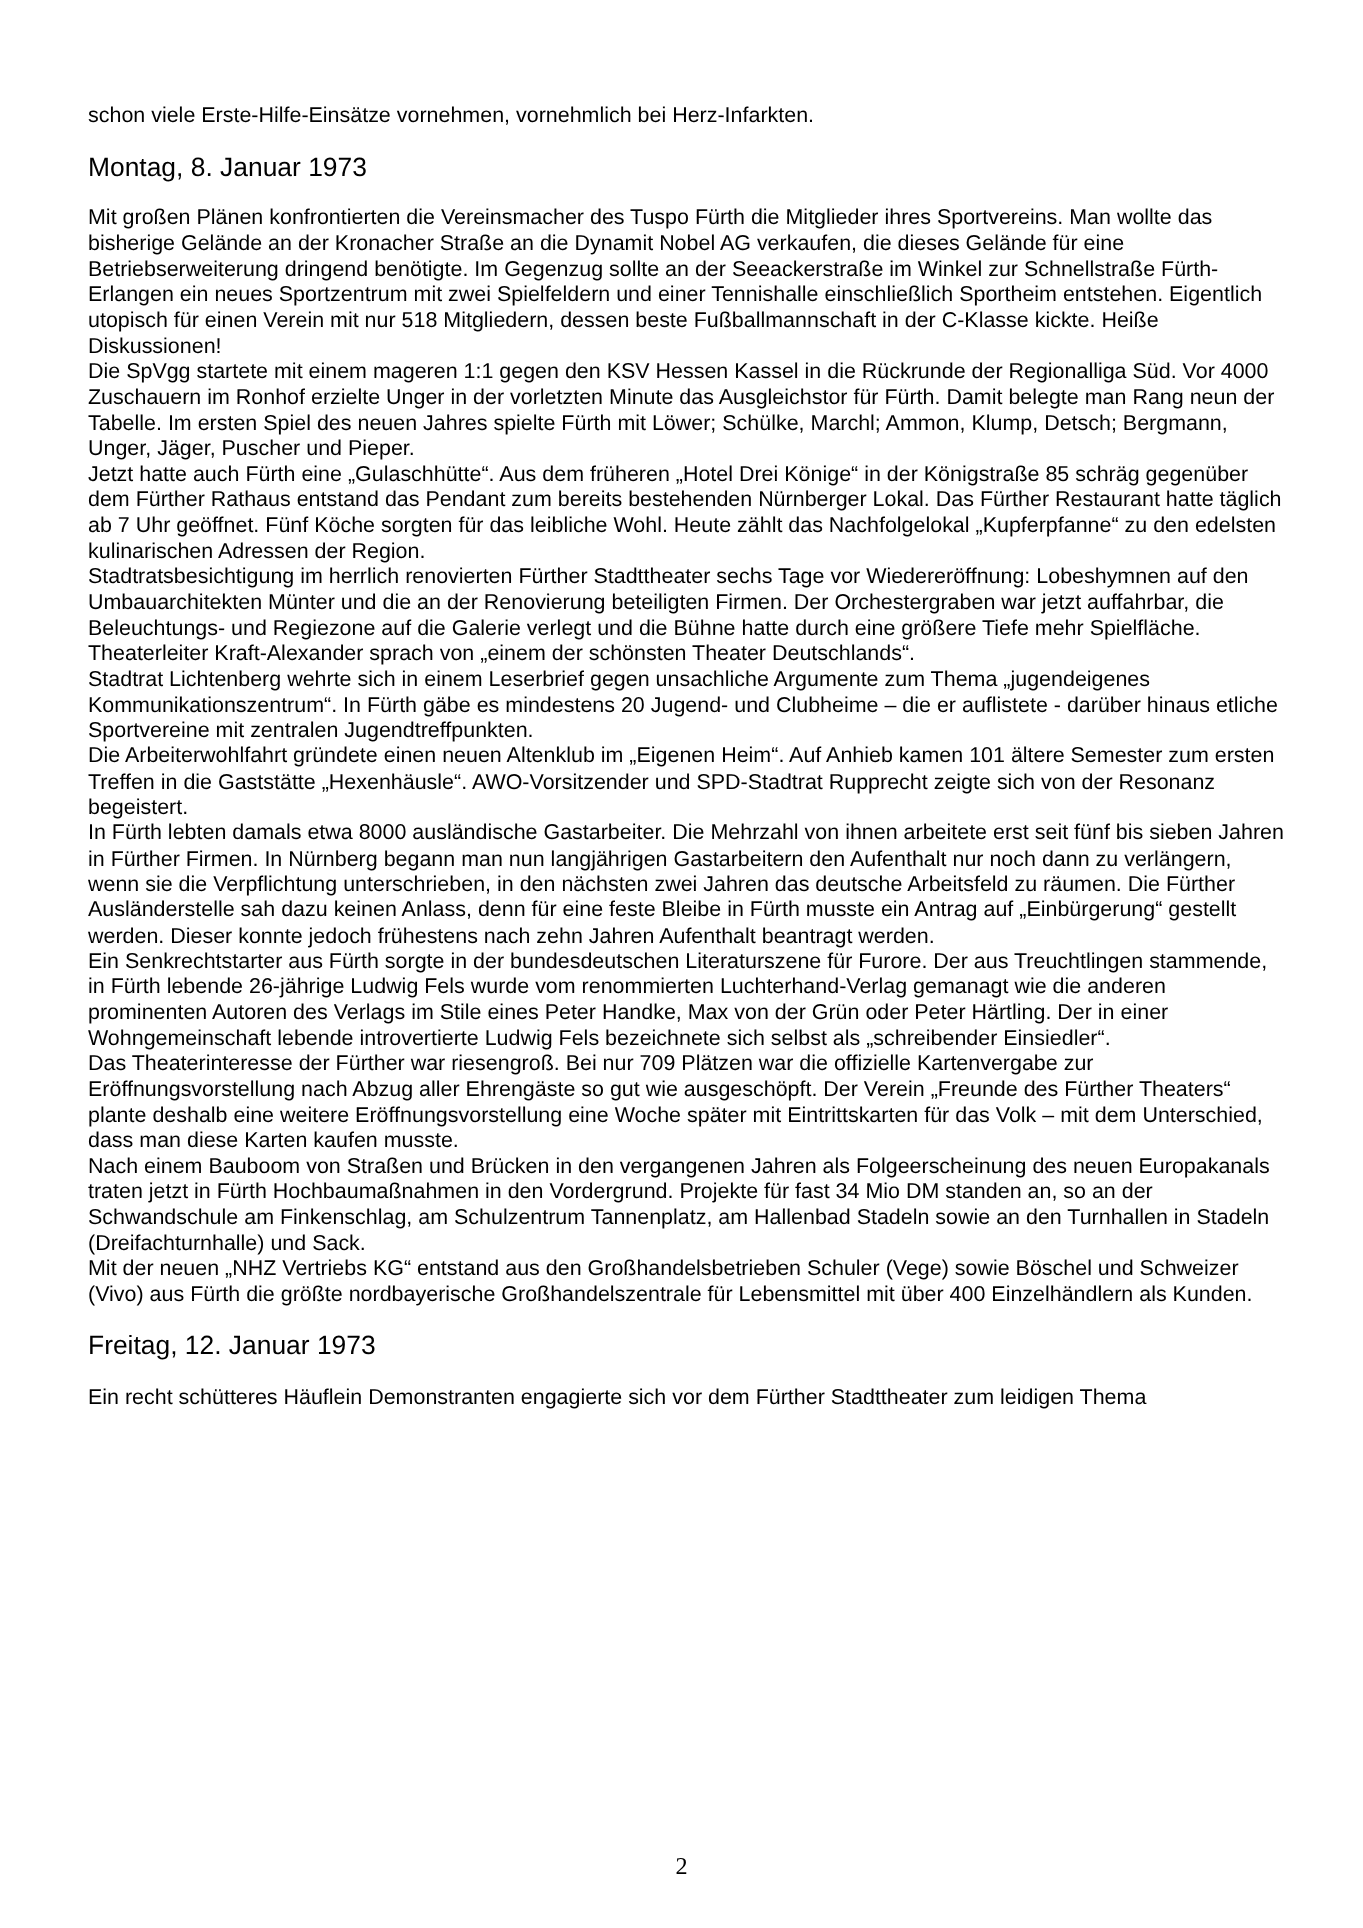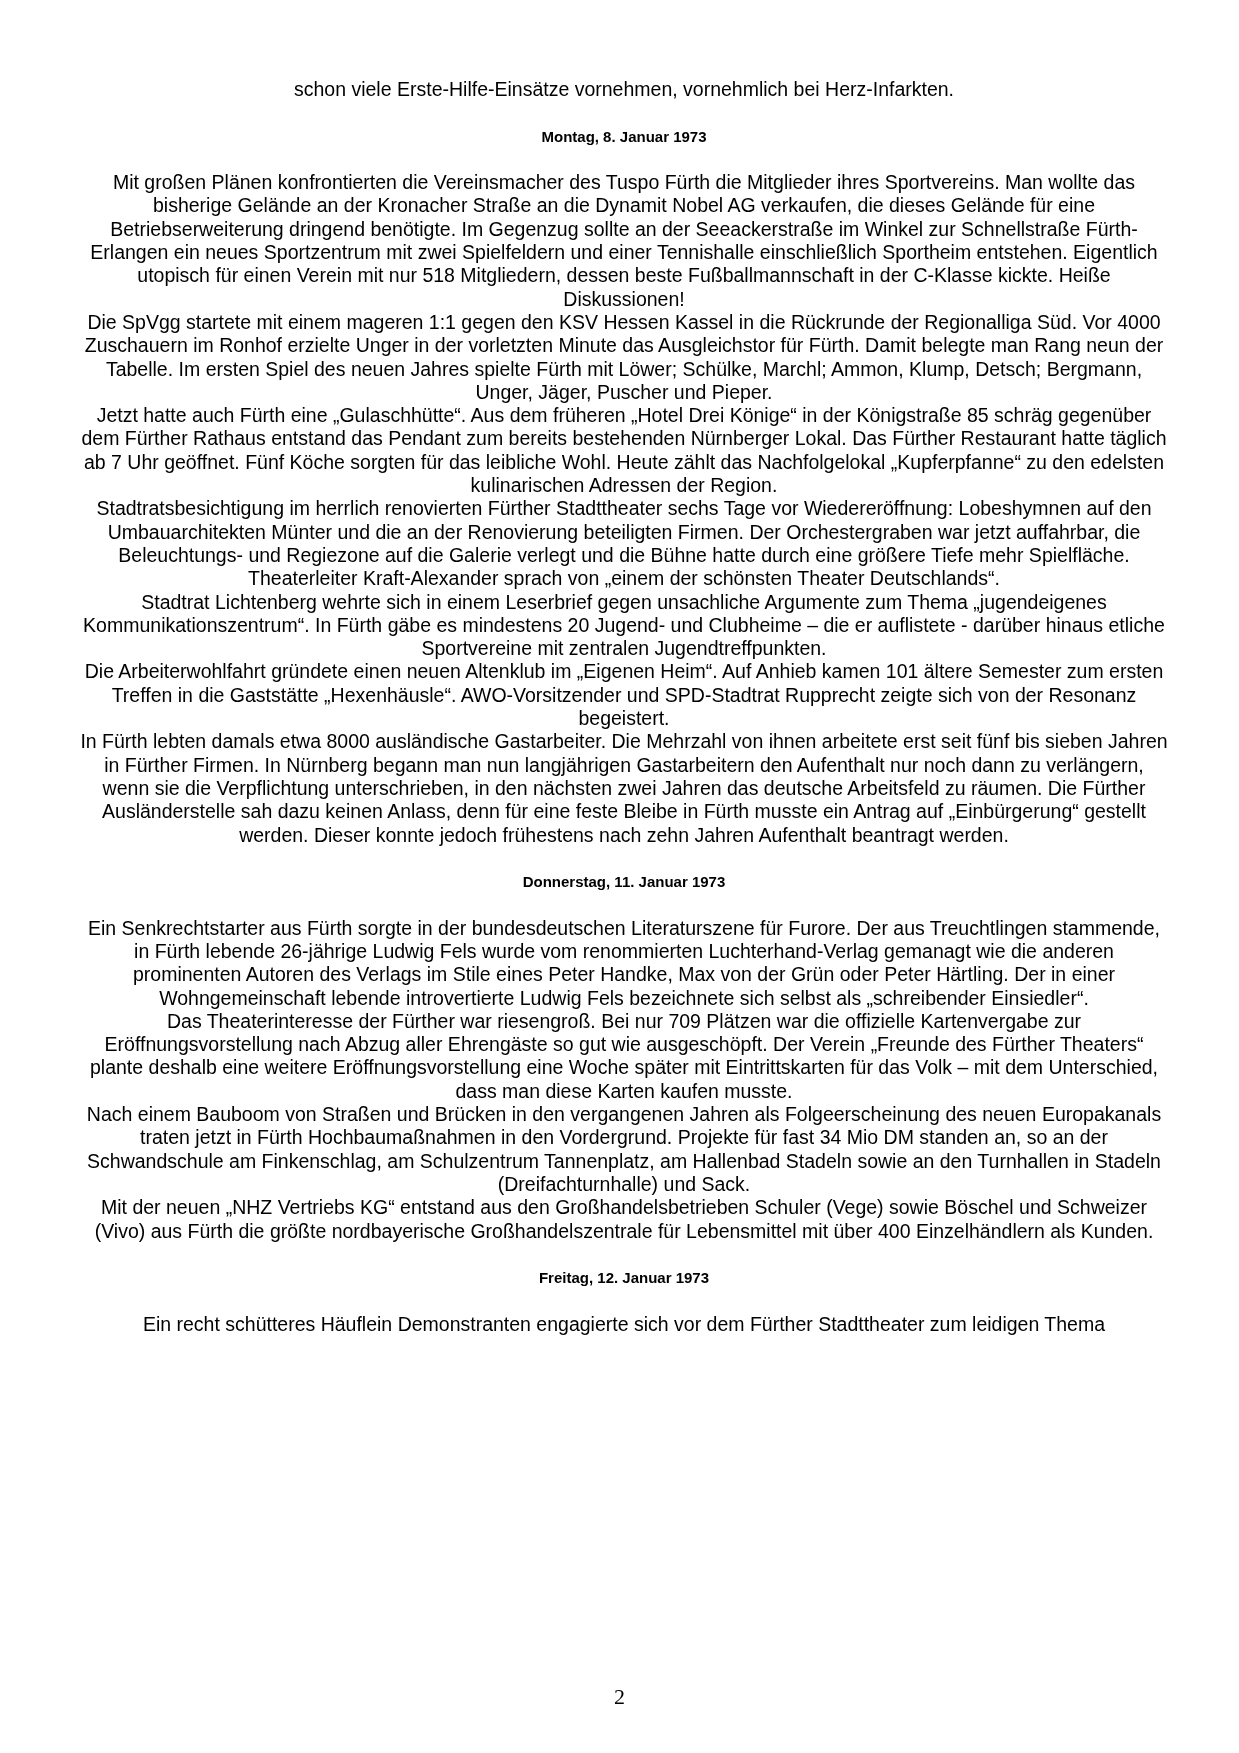--- a/index.html
+++ b/index.html
@@ -16,33 +16,33 @@
   .page {
     position: relative;
     width: 1239px;
     height: 1753px;
     background: #ffffff;
     overflow: hidden;
   }
   .content {
     position: absolute;
     left: 80px;
-    top: 78px;
+    top: 94px;
     width: 1088px;
     font-size: 19.5px;
     line-height: 23.3px;
-    text-align: center;
+    text-align: left;
   }
   .body-text {
     margin: 0;
   }
   .section-heading {
-    font-size: 15px;
+    font-size: 24px;
     line-height: 23.3px;
-    font-weight: bold;
+    font-weight: normal;
     margin: 23.3px 0;
   }
   .footer {
     position: absolute;
     left: 0;
     top: 1684px;
     width: 100%;
     text-align: center;
   }
   .page-number {
@@ -59,21 +59,20 @@
     <p class="body-text">schon viele Erste-Hilfe-Einsätze vornehmen, vornehmlich bei Herz-Infarkten.</p>
     <div id="sections">
         <h2 class="section-heading">Montag, 8. Januar 1973</h2>
         <p class="body-text">Mit großen Plänen konfrontierten die Vereinsmacher des Tuspo Fürth die Mitglieder ihres Sportvereins. Man wollte das bisherige Gelände an der Kronacher Straße an die Dynamit Nobel AG verkaufen, die dieses Gelände für eine Betriebserweiterung dringend benötigte. Im Gegenzug sollte an der Seeackerstraße im Winkel zur Schnellstraße Fürth-Erlangen ein neues Sportzentrum mit zwei Spielfeldern und einer Tennishalle einschließlich Sportheim entstehen. Eigentlich utopisch für einen Verein mit nur 518 Mitgliedern, dessen beste Fußballmannschaft in der C-Klasse kickte. Heiße Diskussionen!</p>
         <p class="body-text">Die SpVgg startete mit einem mageren 1:1 gegen den KSV Hessen Kassel in die Rückrunde der Regionalliga Süd. Vor 4000 Zuschauern im Ronhof erzielte Unger in der vorletzten Minute das Ausgleichstor für Fürth. Damit belegte man Rang neun der Tabelle. Im ersten Spiel des neuen Jahres spielte Fürth mit Löwer; Schülke, Marchl; Ammon, Klump, Detsch; Bergmann, Unger, Jäger, Puscher und Pieper.</p>
         <p class="body-text">Jetzt hatte auch Fürth eine „Gulaschhütte“. Aus dem früheren „Hotel Drei Könige“ in der Königstraße 85 schräg gegenüber dem Fürther Rathaus entstand das Pendant zum bereits bestehenden Nürnberger Lokal. Das Fürther Restaurant hatte täglich ab 7 Uhr geöffnet. Fünf Köche sorgten für das leibliche Wohl. Heute zählt das Nachfolgelokal „Kupferpfanne“ zu den edelsten kulinarischen Adressen der Region.</p>
         <p class="body-text">Stadtratsbesichtigung im herrlich renovierten Fürther Stadttheater sechs Tage vor Wiedereröffnung: Lobeshymnen auf den Umbauarchitekten Münter und die an der Renovierung beteiligten Firmen. Der Orchestergraben war jetzt auffahrbar, die Beleuchtungs- und Regiezone auf die Galerie verlegt und die Bühne hatte durch eine größere Tiefe mehr Spielfläche. Theaterleiter Kraft-Alexander sprach von „einem der schönsten Theater Deutschlands“.</p>
         <p class="body-text">Stadtrat Lichtenberg wehrte sich in einem Leserbrief gegen unsachliche Argumente zum Thema „jugendeigenes Kommunikationszentrum“. In Fürth gäbe es mindestens 20 Jugend- und Clubheime – die er auflistete - darüber hinaus etliche Sportvereine mit zentralen Jugendtreffpunkten.</p>
         <p class="body-text">Die Arbeiterwohlfahrt gründete einen neuen Altenklub im „Eigenen Heim“. Auf Anhieb kamen 101 ältere Semester zum ersten Treffen in die Gaststätte „Hexenhäusle“. AWO-Vorsitzender und SPD-Stadtrat Rupprecht zeigte sich von der Resonanz begeistert.</p>
         <p class="body-text">In Fürth lebten damals etwa 8000 ausländische Gastarbeiter. Die Mehrzahl von ihnen arbeitete erst seit fünf bis sieben Jahren in Fürther Firmen. In Nürnberg begann man nun langjährigen Gastarbeitern den Aufenthalt nur noch dann zu verlängern, wenn sie die Verpflichtung unterschrieben, in den nächsten zwei Jahren das deutsche Arbeitsfeld zu räumen. Die Fürther Ausländerstelle sah dazu keinen Anlass, denn für eine feste Bleibe in Fürth musste ein Antrag auf „Einbürgerung“ gestellt werden. Dieser konnte jedoch frühestens nach zehn Jahren Aufenthalt beantragt werden.</p>
-        <h2 class="section-heading">Donnerstag, 11. Januar 1973</h2>
         <p class="body-text">Ein Senkrechtstarter aus Fürth sorgte in der bundesdeutschen Literaturszene für Furore. Der aus Treuchtlingen stammende, in Fürth lebende 26-jährige Ludwig Fels wurde vom renommierten Luchterhand-Verlag gemanagt wie die anderen prominenten Autoren des Verlags im Stile eines Peter Handke, Max von der Grün oder Peter Härtling. Der in einer Wohngemeinschaft lebende introvertierte Ludwig Fels bezeichnete sich selbst als „schreibender Einsiedler“.</p>
         <p class="body-text">Das Theaterinteresse der Fürther war riesengroß. Bei nur 709 Plätzen war die offizielle Kartenvergabe zur Eröffnungsvorstellung nach Abzug aller Ehrengäste so gut wie ausgeschöpft. Der Verein „Freunde des Fürther Theaters“ plante deshalb eine weitere Eröffnungsvorstellung eine Woche später mit Eintrittskarten für das Volk – mit dem Unterschied, dass man diese Karten kaufen musste.</p>
         <p class="body-text">Nach einem Bauboom von Straßen und Brücken in den vergangenen Jahren als Folgeerscheinung des neuen Europakanals traten jetzt in Fürth Hochbaumaßnahmen in den Vordergrund. Projekte für fast 34 Mio DM standen an, so an der Schwandschule am Finkenschlag, am Schulzentrum Tannenplatz, am Hallenbad Stadeln sowie an den Turnhallen in Stadeln (Dreifachturnhalle) und Sack.</p>
         <p class="body-text">Mit der neuen „NHZ Vertriebs KG“ entstand aus den Großhandelsbetrieben Schuler (Vege) sowie Böschel und Schweizer (Vivo) aus Fürth die größte nordbayerische Großhandelszentrale für Lebensmittel mit über 400 Einzelhändlern als Kunden.</p>
         <h2 class="section-heading">Freitag, 12. Januar 1973</h2>
         <p class="body-text">Ein recht schütteres Häuflein Demonstranten engagierte sich vor dem Fürther Stadttheater zum leidigen Thema</p>
       </div>
   </div>
   <div class="footer">
     <span class="page-number">2</span>

